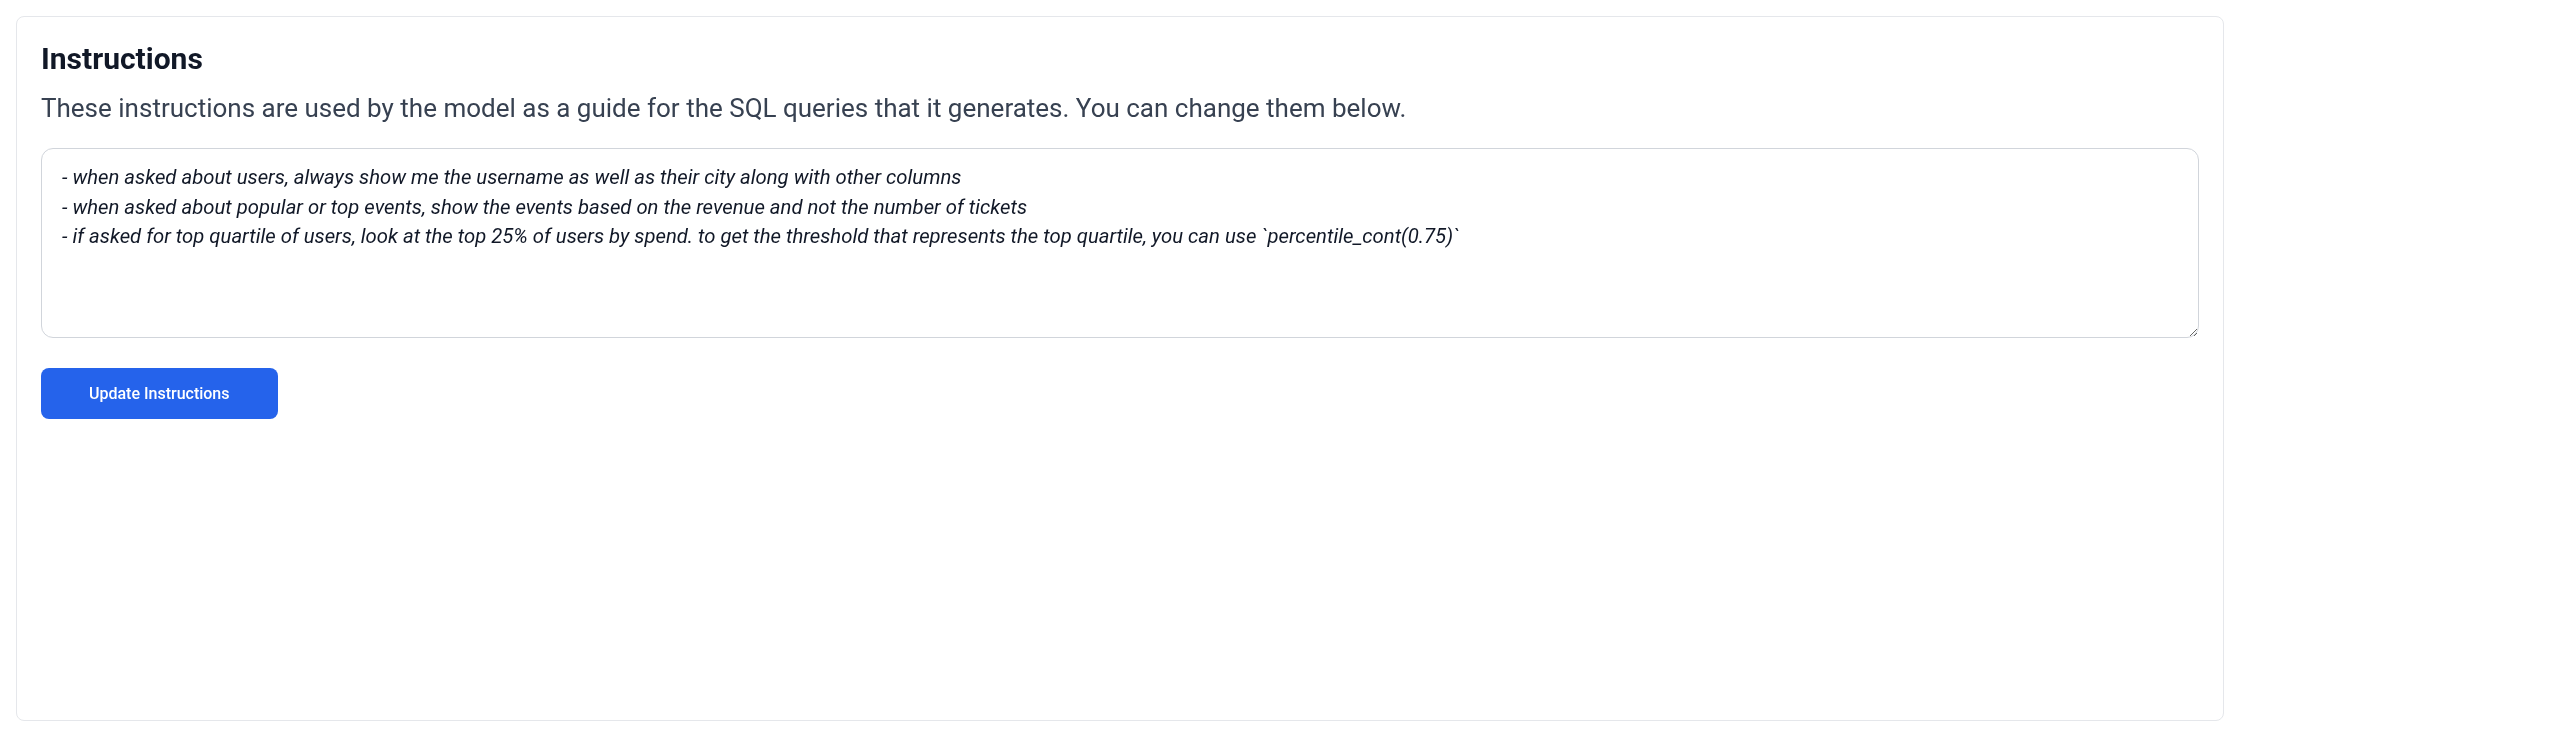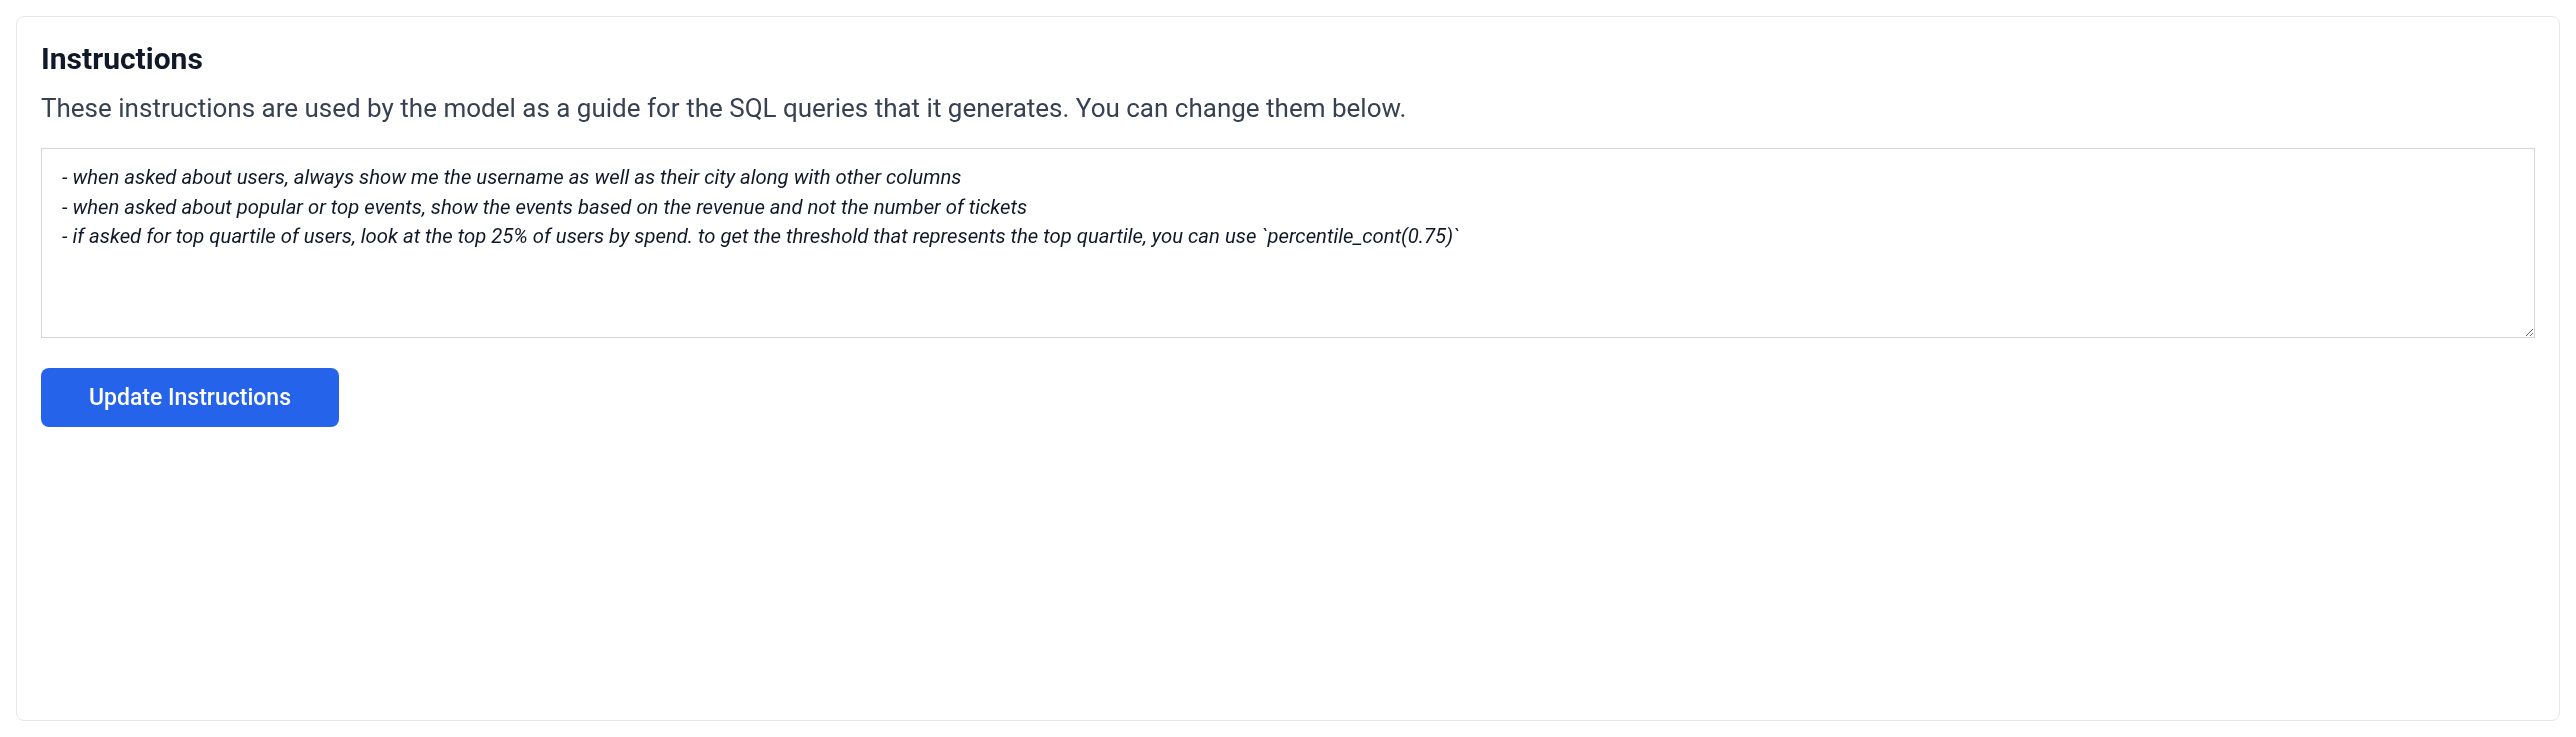--- a/index.html
+++ b/index.html
@@ -9,60 +9,60 @@
     }
     body {
       font-family: -apple-system, BlinkMacSystemFont, "Segoe UI", Roboto, Helvetica, Arial, sans-serif;
       background: #ffffff;
       padding: 16px;
     }
     .panel {
       border: 1px solid #e5e7eb;
       border-radius: 8px;
       padding: 24px 24px 28px 24px;
-      width: 2544px;
+      width: 2208px;
       height: 705px;
       background: #ffffff;
     }
     .heading {
       font-size: 30px;
       font-weight: 700;
       color: #111827;
       margin-bottom: 14px;
     }
     .description {
       font-size: 26px;
       color: #374151;
       margin-bottom: 22px;
       line-height: 1.4;
     }
     .textarea {
       width: 100%;
       height: 190px;
       border: 1px solid #d1d5db;
-      border-radius: 0;
+      border-radius: 12px;
       padding: 14px 20px;
       font-family: -apple-system, BlinkMacSystemFont, "Segoe UI", Roboto, Helvetica, Arial, sans-serif;
       font-style: italic;
       font-size: 20.3px;
       line-height: 1.45;
       color: #111827;
       resize: both;
       outline: none;
       overflow: auto;
     }
     .button {
       display: inline-block;
       margin-top: 26px;
       background: #2563eb;
       color: #ffffff;
       border: none;
       border-radius: 8px;
       padding: 16px 48px;
-      font-size: 23px;
+      font-size: 16px;
       font-weight: 500;
       cursor: pointer;
       font-family: inherit;
     }
   </style>
 </head>
 <body>
 
 <div class="panel">
   <h2 class="heading">Instructions</h2>

